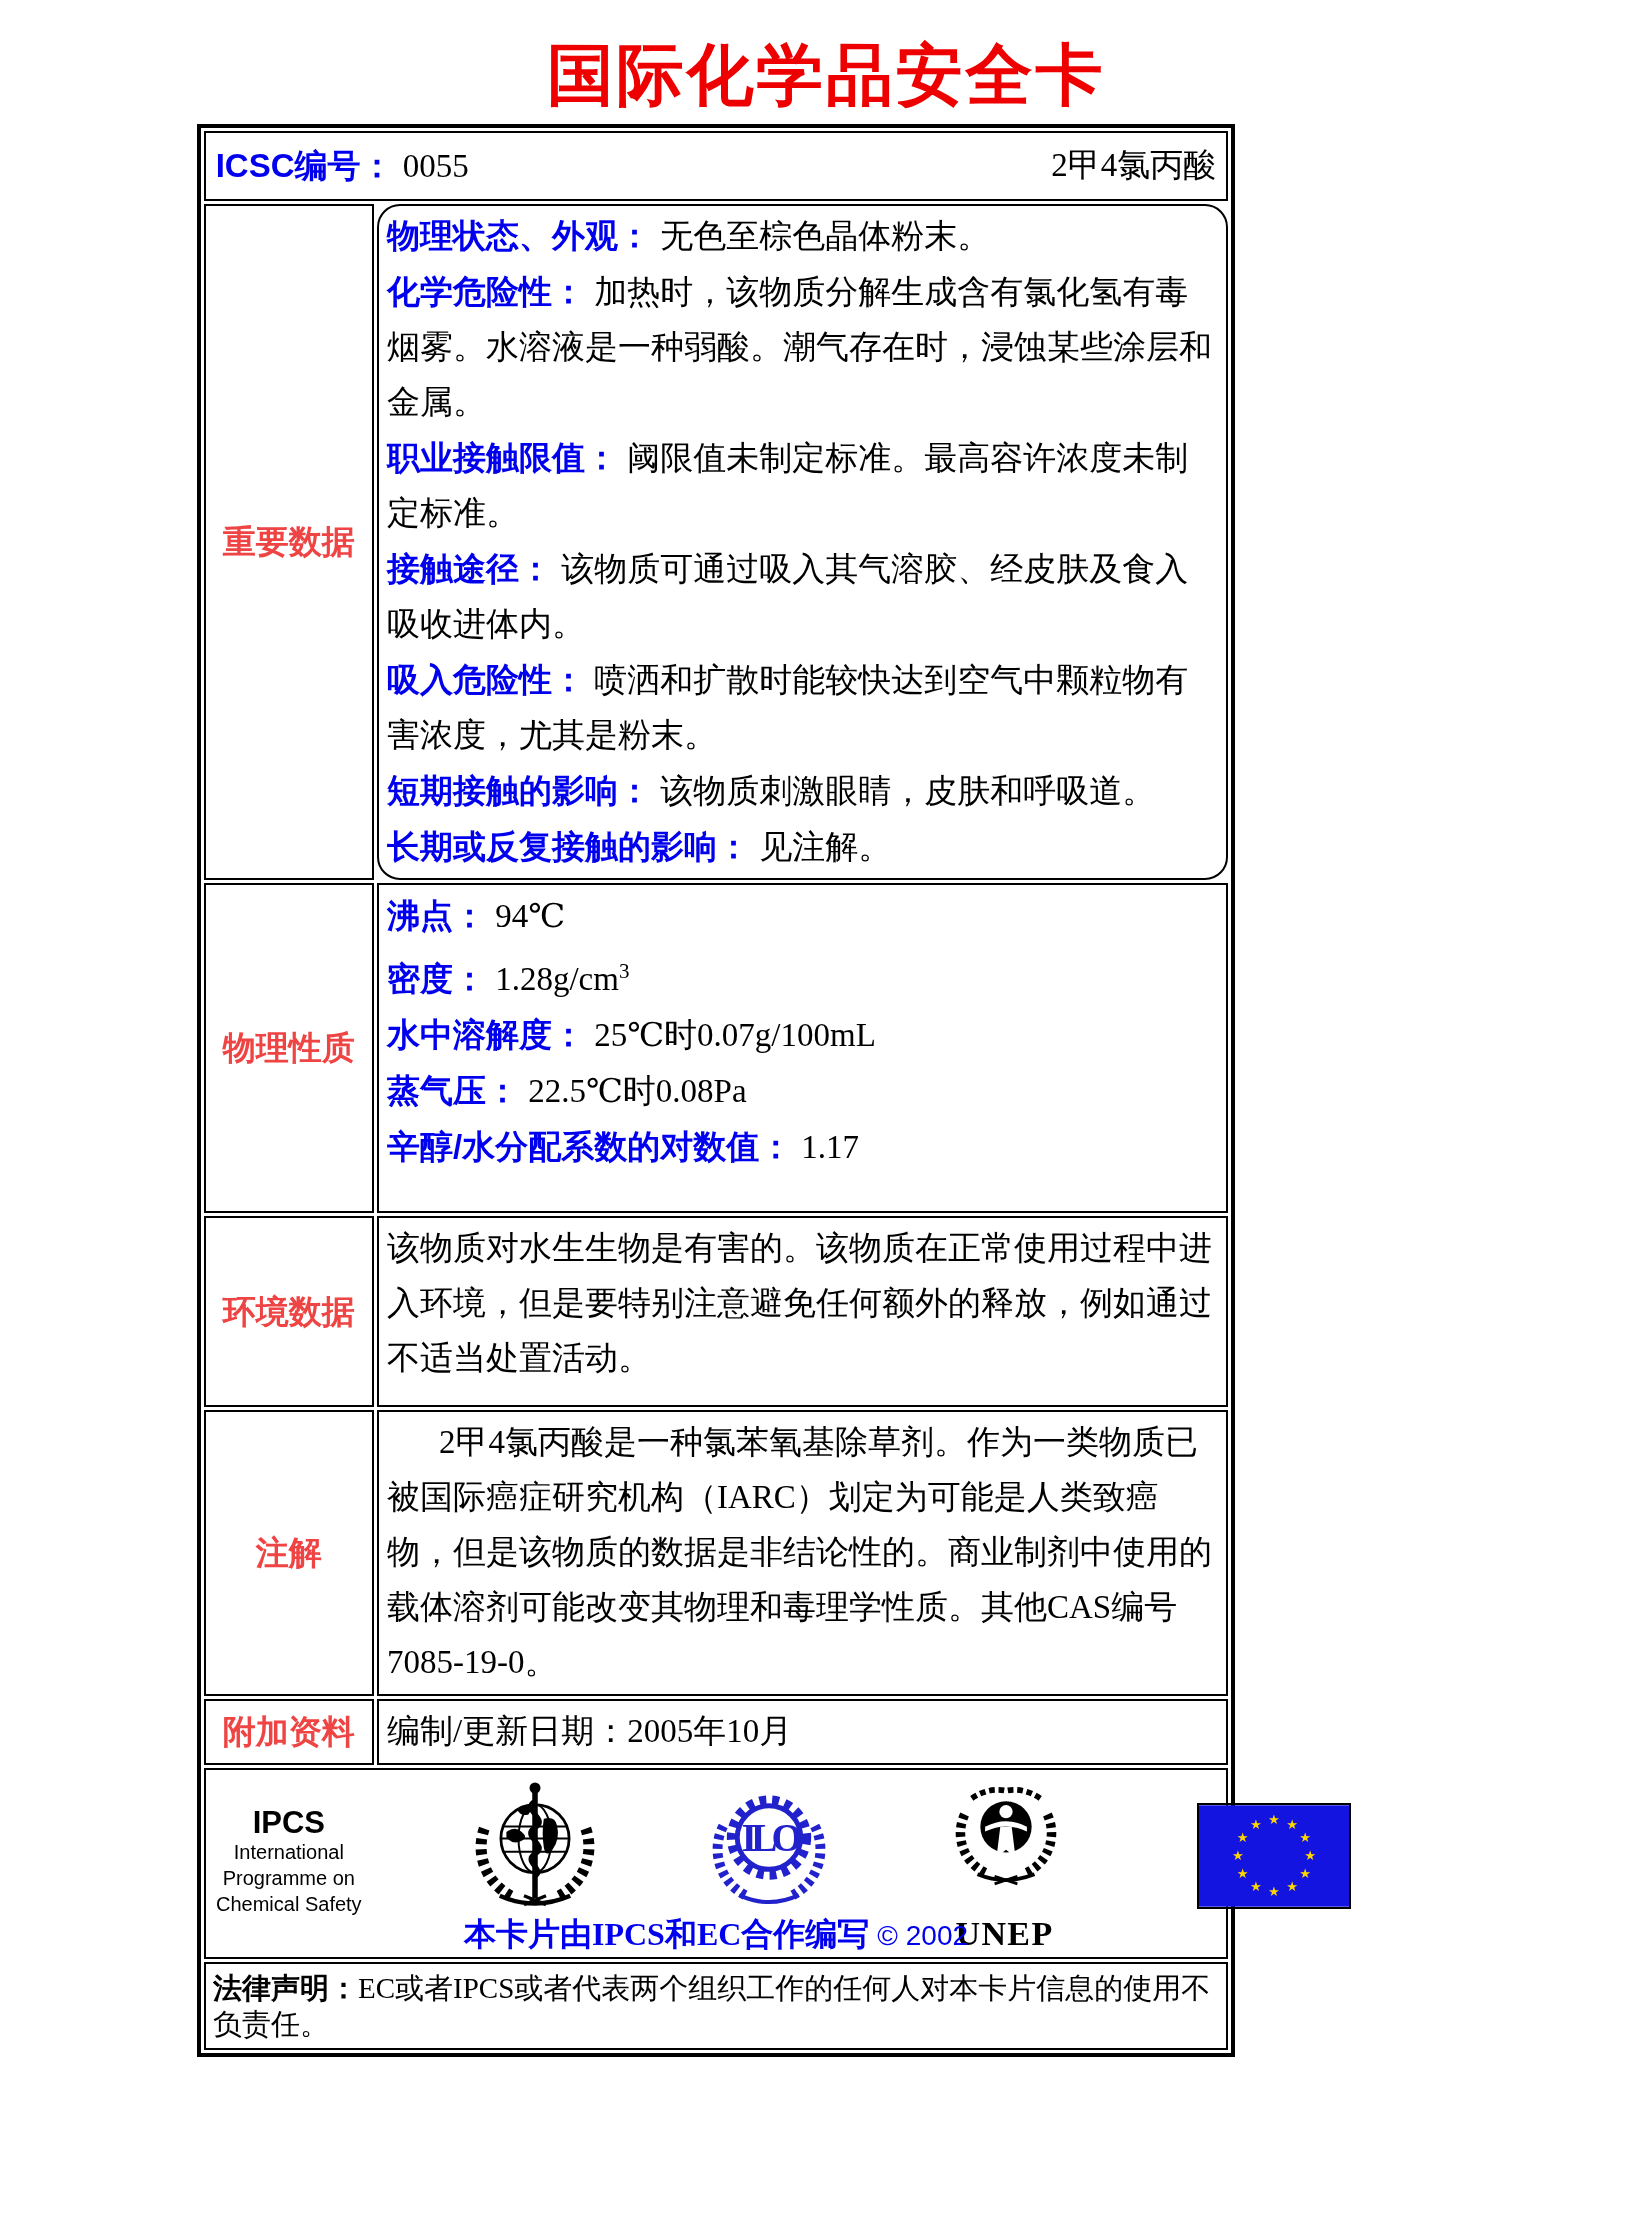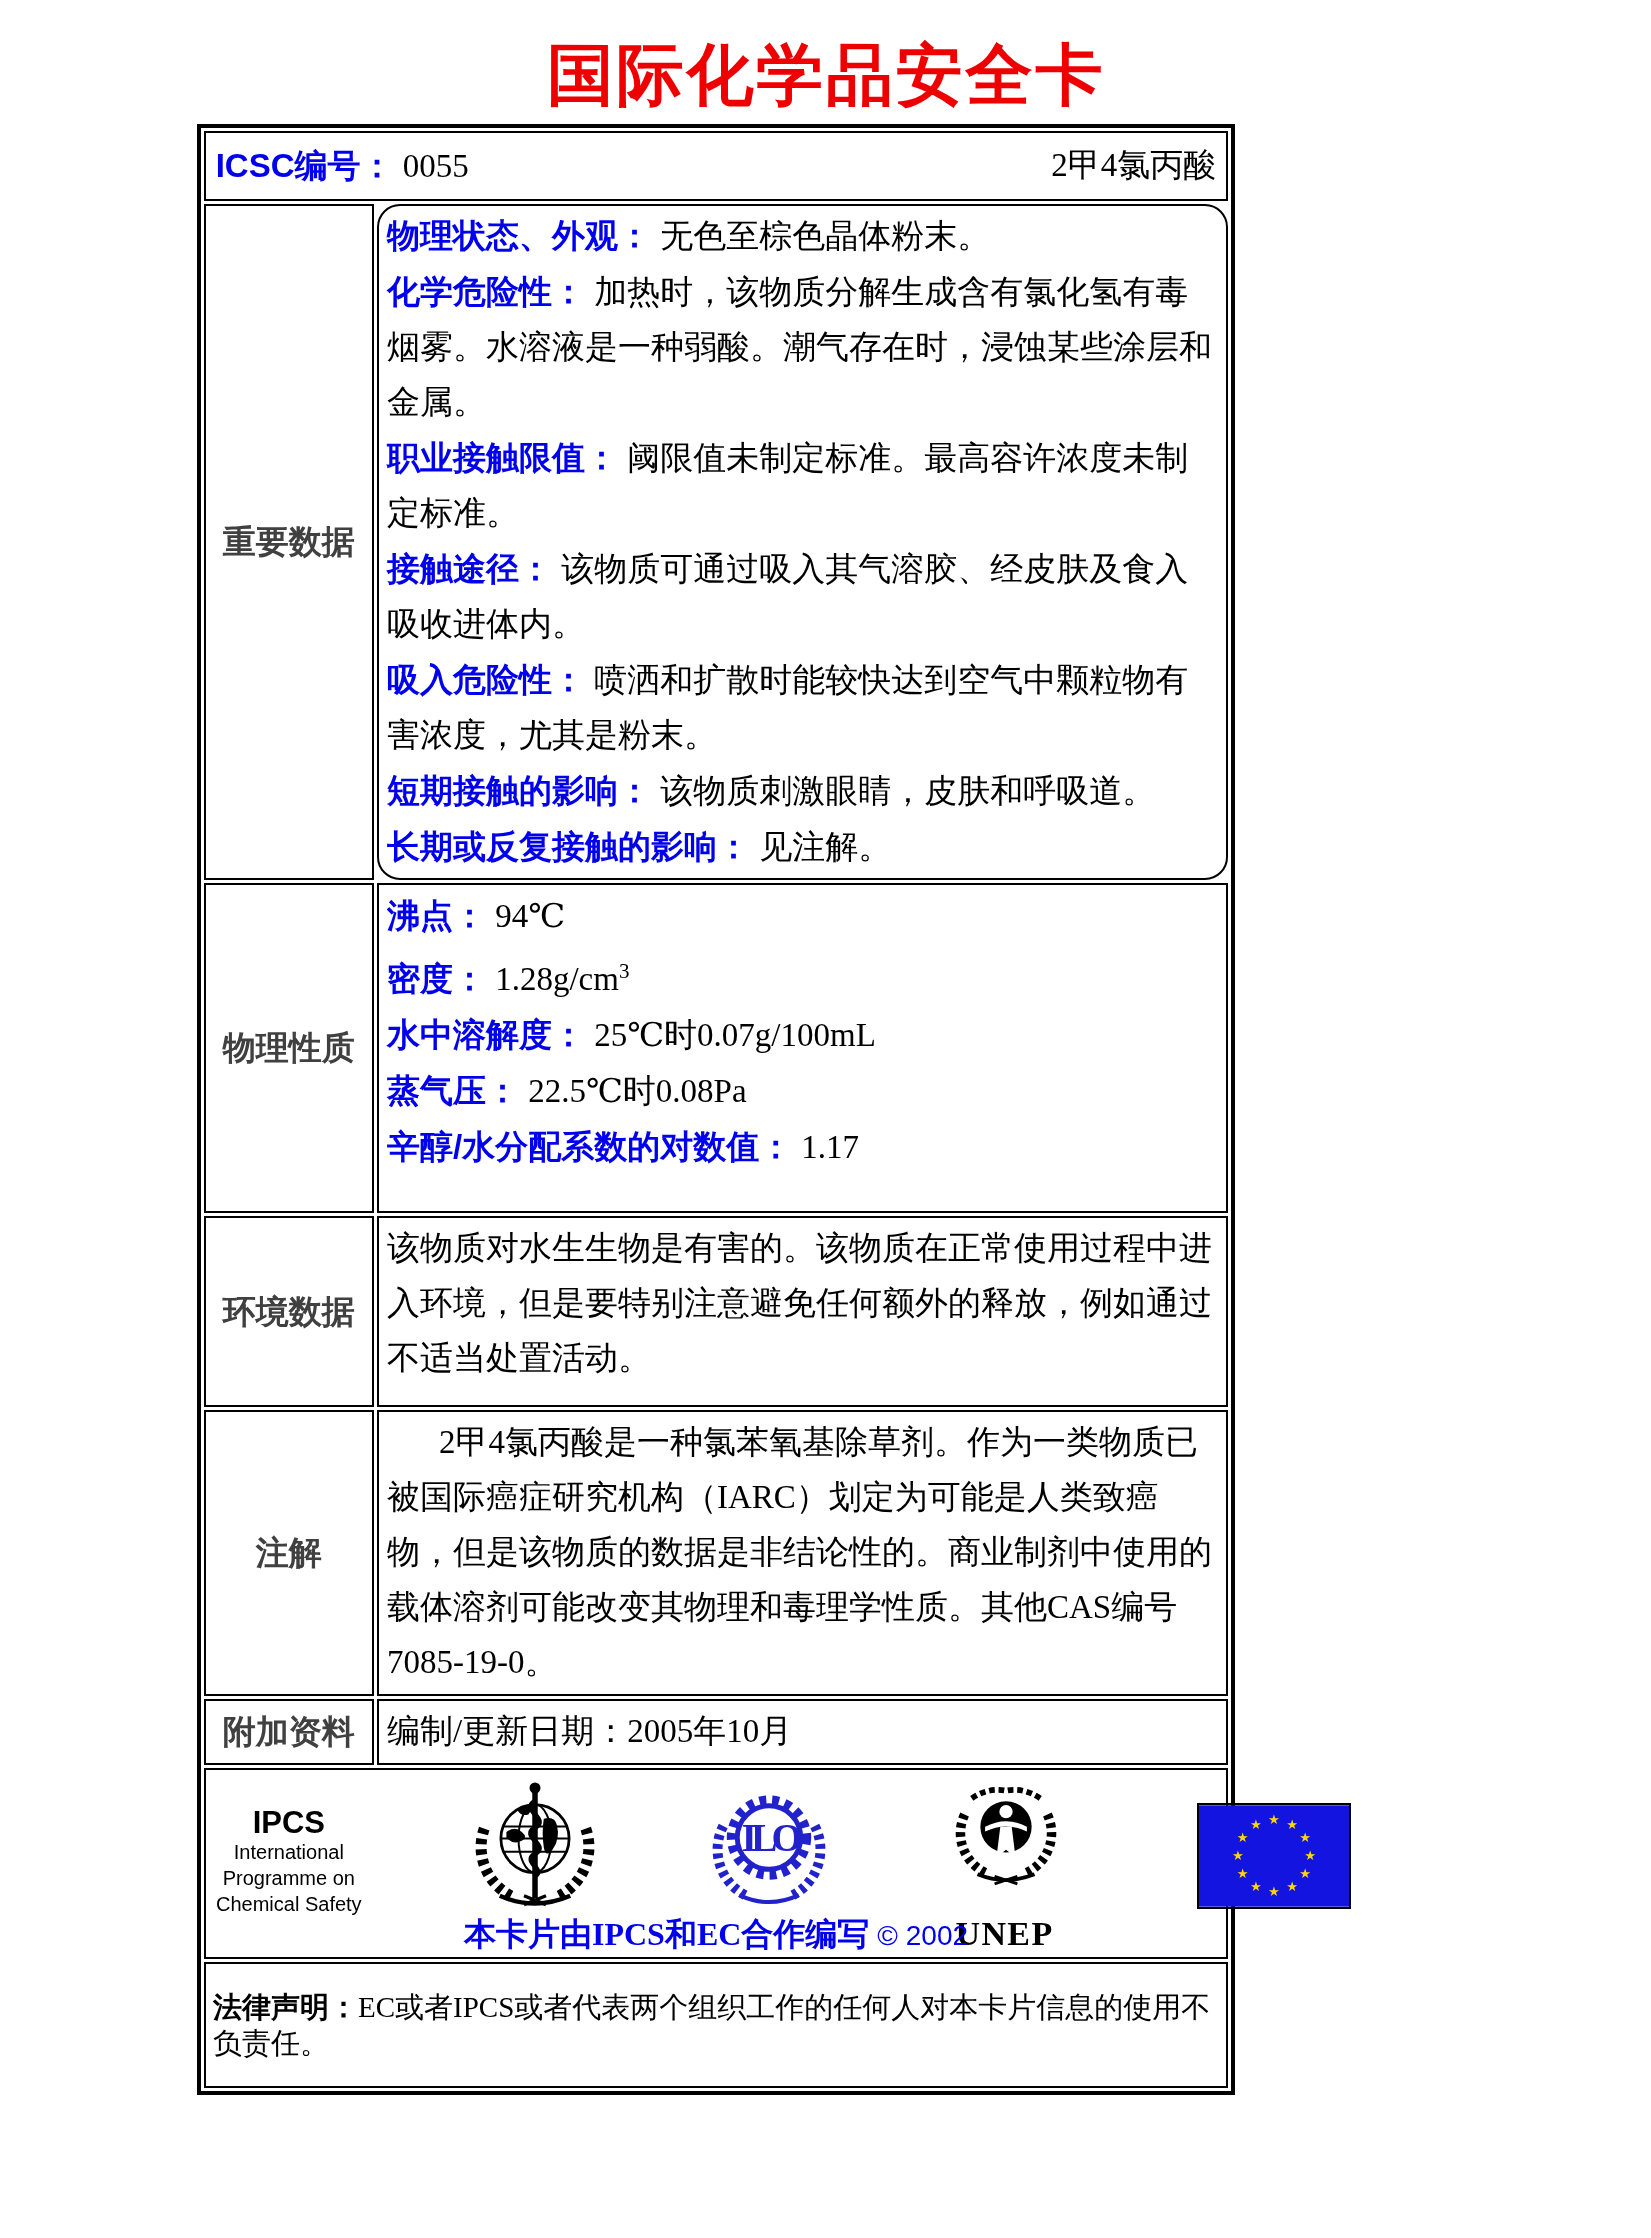--- a/index.html
+++ b/index.html
@@ -6,42 +6,42 @@
   .page{position:relative;width:1652px;height:2239px;background:#ffffff;overflow:hidden;
         font-family:"Liberation Serif","DejaVu Serif",serif;color:#000;}
   .doc-title{position:absolute;top:36px;left:0;width:100%;text-align:center;
         font-size:67px;line-height:77px;font-weight:bold;color:#ee0000;
         font-family:"DejaVu Serif",serif;letter-spacing:2.8px;}
   table.card{position:absolute;left:197px;top:124px;width:1038px;
         border:4.9px solid #000;border-collapse:separate;border-spacing:3.5px;background:#fff;table-layout:auto;}
   td{border:2.1px solid #000;background:#fff;vertical-align:top;
         font-size:33px;line-height:55px;padding:2.8px 8.4px;}
   td.lblcell{width:160px;padding:2.8px 2.8px;text-align:center;vertical-align:middle;}
-  .seclbl{color:#404040;font-weight:bold;font-size:33px;
+  .seclbl{color:#ef4444;font-weight:bold;font-size:33px;
         font-family:"Liberation Sans","DejaVu Sans",sans-serif;}
   .blue{color:#0000ee;font-weight:bold;font-family:"Liberation Sans","DejaVu Sans",sans-serif;}
   .blue:after{content:"\00a0";}
   p.item{margin:0;}
   .hdrflex{display:flex;justify-content:space-between;align-items:center;height:100%;}
   sup{font-size:21px;}
   .notes-p{text-indent:52px;}
   .logocell{position:relative;padding:0;}
   .ipcs-block{position:absolute;left:10px;top:36px;font-family:"Liberation Sans","DejaVu Sans",sans-serif;text-align:center;}
   .ipcs-acronym{font-size:31px;font-weight:bold;line-height:33px;}
   .ipcs-line{font-size:20px;line-height:26px;}
   .logo{position:absolute;}
   .unep-word{position:absolute;left:736px;top:136px;width:125px;text-align:center;
         font-size:34px;font-weight:bold;font-family:"Liberation Serif",serif;letter-spacing:1.4px;}
   .eu-flag{position:absolute;left:991px;top:33px;width:150px;height:102px;
         border:2.1px solid #000;}
   .caption{position:absolute;left:0;bottom:1.4px;width:100%;text-align:center;
         font-size:32px;line-height:39px;color:#0000ee;font-weight:bold;}
   .caption .copyright{font-weight:normal;font-size:28px;
         font-family:"Liberation Sans","DejaVu Sans",sans-serif;}
-  .legal{font-size:29px;line-height:36px;padding:25px 7px;}
+  .legal{font-size:29px;line-height:36px;padding:6px 7px;}
   .legal .blue-none{color:#000;font-weight:bold;font-family:"Liberation Sans","DejaVu Sans",sans-serif;}
 </style>
 </head>
 <body>
 
 <div class="page">
 
   <div class="doc-title">国际化学品安全卡</div>
 
   <table class="card">

